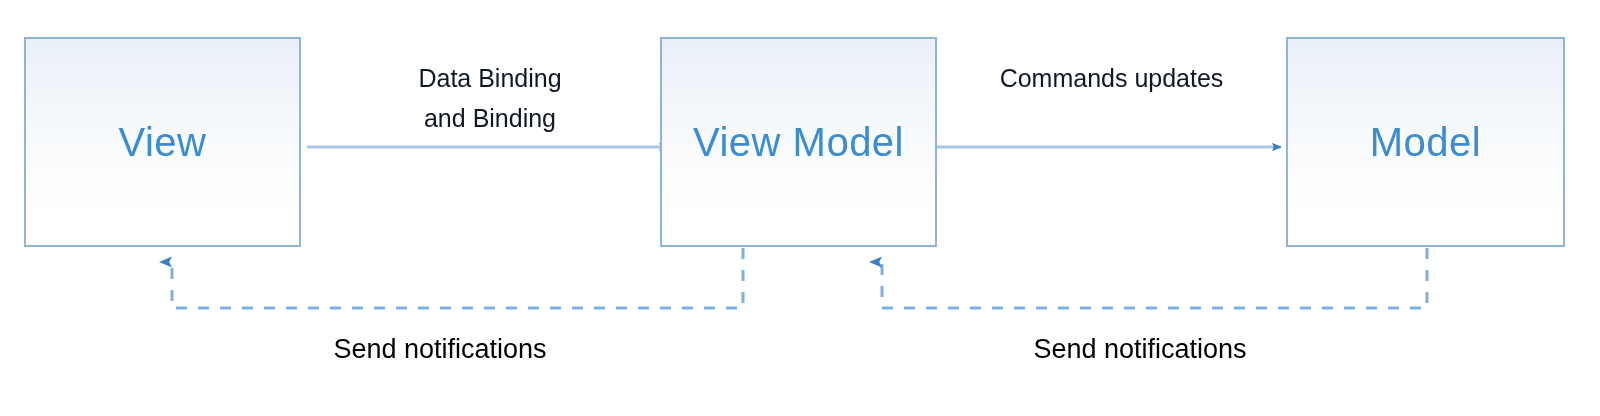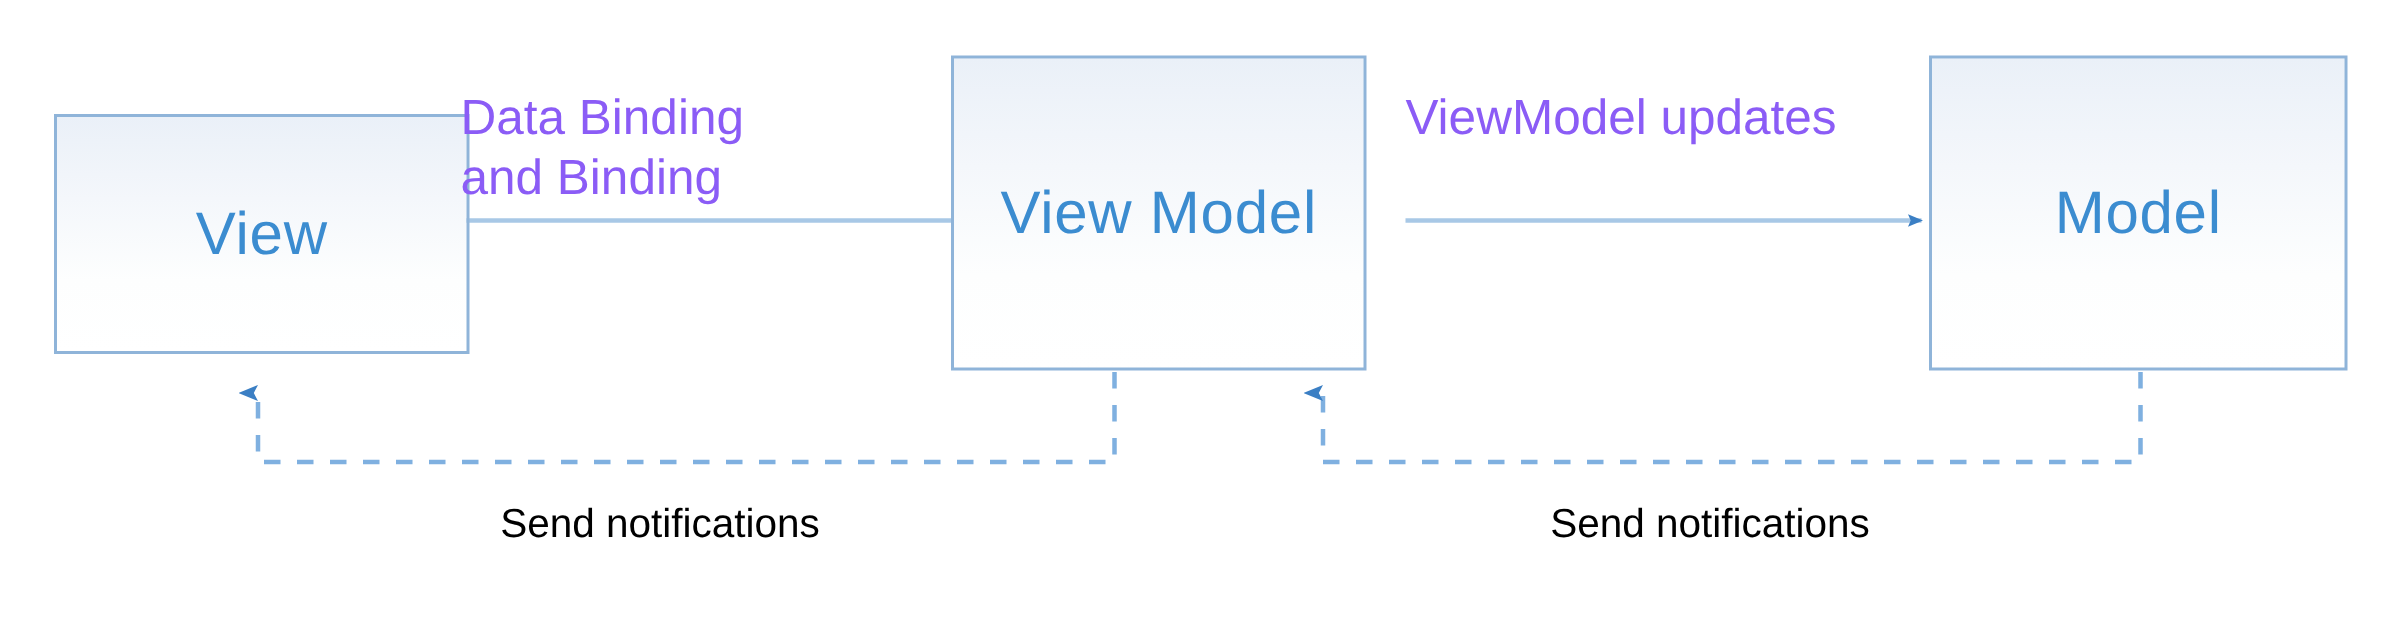--- a/index.html
+++ b/index.html
@@ -29,44 +29,45 @@
     display: flex;
     align-items: center;
     justify-content: center;
   }
   .node-label {
     color: #3b8cd0;
     font-weight: 400;
     letter-spacing: 0.5px;
     white-space: nowrap;
   }
-  #node-view        { left: 36px;   top: 37px; width: 277px; height: 160px; margin-top: 39px; }
-  #node-viewmodel   { left: 634px;  top: 37px; width: 277px; height: 210px; }
+  #node-view        { left: 24px;   top: 37px; width: 277px; height: 210px; }
+  #node-viewmodel   { left: 660px;  top: 37px; width: 277px; height: 210px; }
   #node-model       { left: 1286px; top: 37px; width: 279px; height: 210px; justify-content: center; }
 
   #node-view   .node-label      { font-size: 40px; }
   #node-viewmodel .node-label   { font-size: 40px; }
   #node-model  .node-label      { font-size: 40px; }
 
   
   #connectors {
     position: absolute;
     left: 0;
     top: 0;
     width: 1600px;
     height: 416px;
     pointer-events: none;
   }
 
   
   .edge-label {
     position: absolute;
-    color: #8b5cf6;
-    font-size: 33px;
+    color: #0f172a;
+    font-size: 25px;
     line-height: 40px;
+    text-align: center;
     white-space: nowrap;
   }
   #label-data-binding { left: 307px;  top: 58px;  width: 366px; }
   #label-vm-updates   { left: 937px;  top: 58px;  width: 349px; }
 
   .note-label {
     position: absolute;
     color: #000000;
     font-size: 27px;
     line-height: 34px;
@@ -112,20 +113,20 @@
   <div class="node" id="node-model">
     <span class="node-label" data-bind="diagram.nodes.2.label">Model</span>
   </div>
 
   <div class="edge-label" id="label-data-binding">
     <div data-bind="diagram.edges.0.label_line1">Data Binding</div>
     <div data-bind="diagram.edges.0.label_line2">and Binding</div>
   </div>
 
   <div class="edge-label" id="label-vm-updates">
-    <div data-bind="diagram.edges.1.label_line1">ViewModel updates</div>
+    <div data-bind="diagram.edges.1.label_line1">Commands updates</div>
   </div>
 
   <div class="note-label" id="label-notify-left" data-bind="diagram.edges.2.label">Send notifications</div>
 
   <div class="note-label" id="label-notify-right" data-bind="diagram.edges.3.label">Send notifications</div>
 
 </div>
 
 </body></html>

